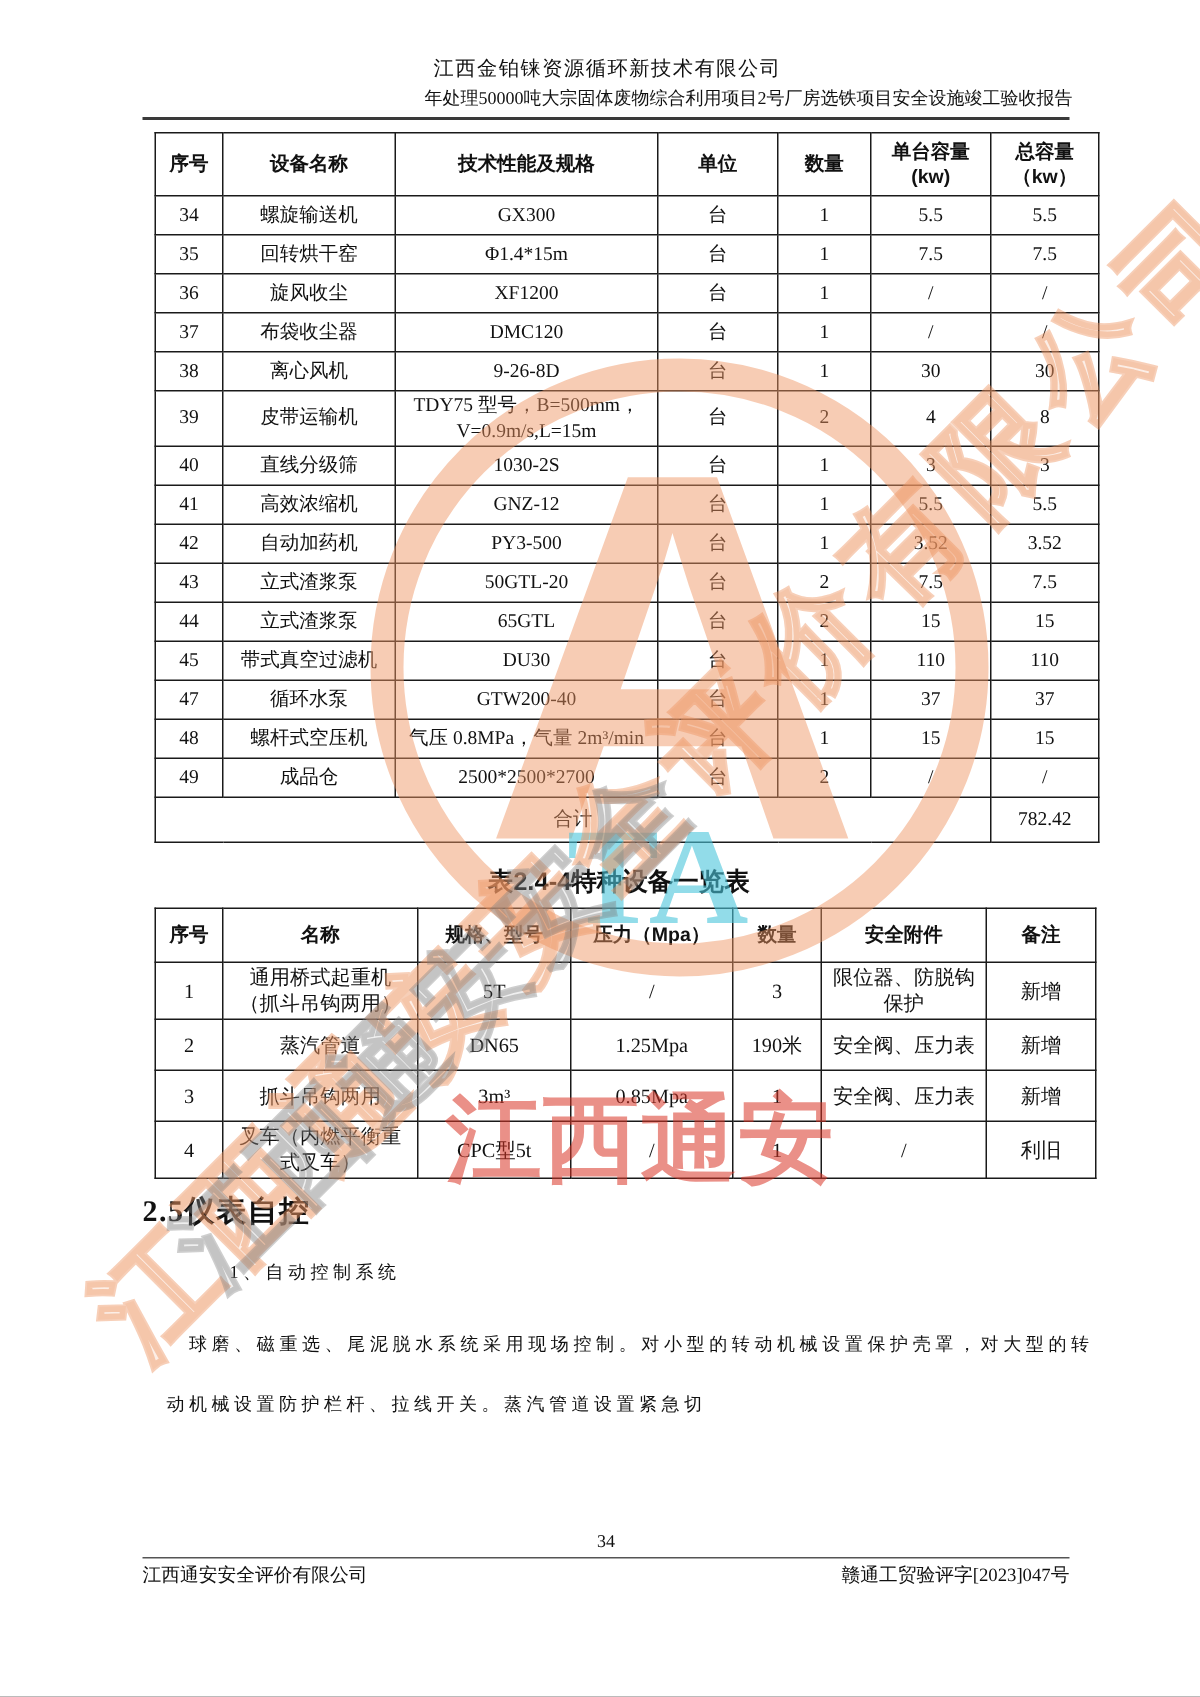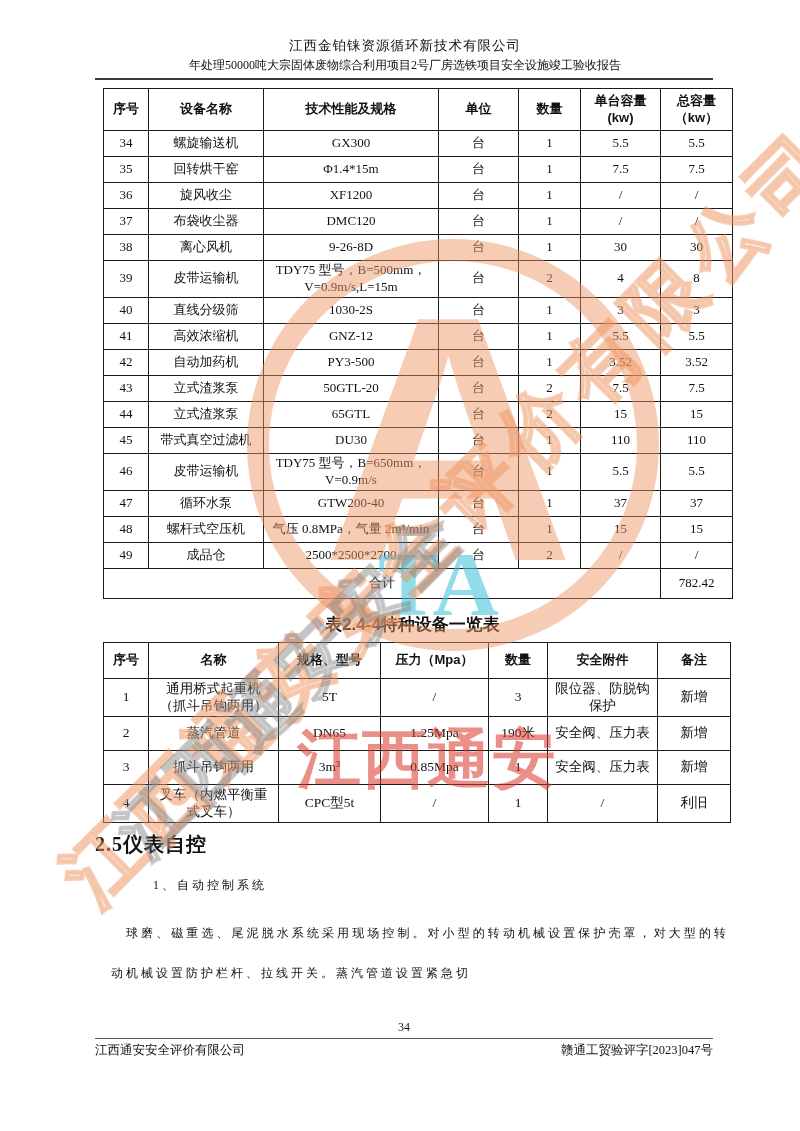--- a/index.html
+++ b/index.html
@@ -2,21 +2,21 @@
 <html><head>
 <meta charset="utf-8">
 <style>
   html,body{margin:0;padding:0;background:#888;}
   .page{position:relative;width:800px;height:1131px;background:#ffffff;margin:0 auto;
         overflow:hidden;font-family:"Liberation Serif","DejaVu Serif",serif;color:#111;}
   .content{position:absolute;left:95px;top:36px;width:620px;}
 
   
   .doc-h1{text-align:center;font-size:13.5px;line-height:20px;letter-spacing:1px;}
-  .doc-h2{text-align:center;font-size:12px;line-height:19px;font-family:Liberation Serif, serif;}
+  .doc-h2{text-align:right;font-size:12px;line-height:19px;font-family:Liberation Serif, serif;}
   .head-rule{border-top:2px solid #3a3a3a;margin-top:3px;width:618px;}
 
   
   table.t{border-collapse:collapse;table-layout:fixed;margin-left:8px;
           border:1.5px solid #1a1a1a;}
   table.t th{font-family:"Liberation Sans","DejaVu Sans",sans-serif;font-weight:bold;
              font-size:13px;white-space:pre-line;}
   table.t td{font-size:13px;white-space:pre-line;}
   table.t th,table.t td{border:1px solid #1a1a1a;text-align:center;vertical-align:middle;
              padding:1px 2px;line-height:1.3;overflow:hidden;}
@@ -200,30 +200,20 @@
           <tr>
             <td>45</td>
             <td>带式真空过滤机</td>
             <td>DU30</td>
             <td>台</td>
             <td>1</td>
             <td>110</td>
             <td>110</td>
           </tr>
           <tr>
-            <td>46</td>
-            <td>皮带运输机</td>
-            <td>TDY75 型号，B=650mm，
-V=0.9m/s</td>
-            <td>台</td>
-            <td>1</td>
-            <td>5.5</td>
-            <td>5.5</td>
-          </tr>
-          <tr>
             <td>47</td>
             <td>循环水泵</td>
             <td>GTW200-40</td>
             <td>台</td>
             <td>1</td>
             <td>37</td>
             <td>37</td>
           </tr>
           <tr>
             <td>48</td>

